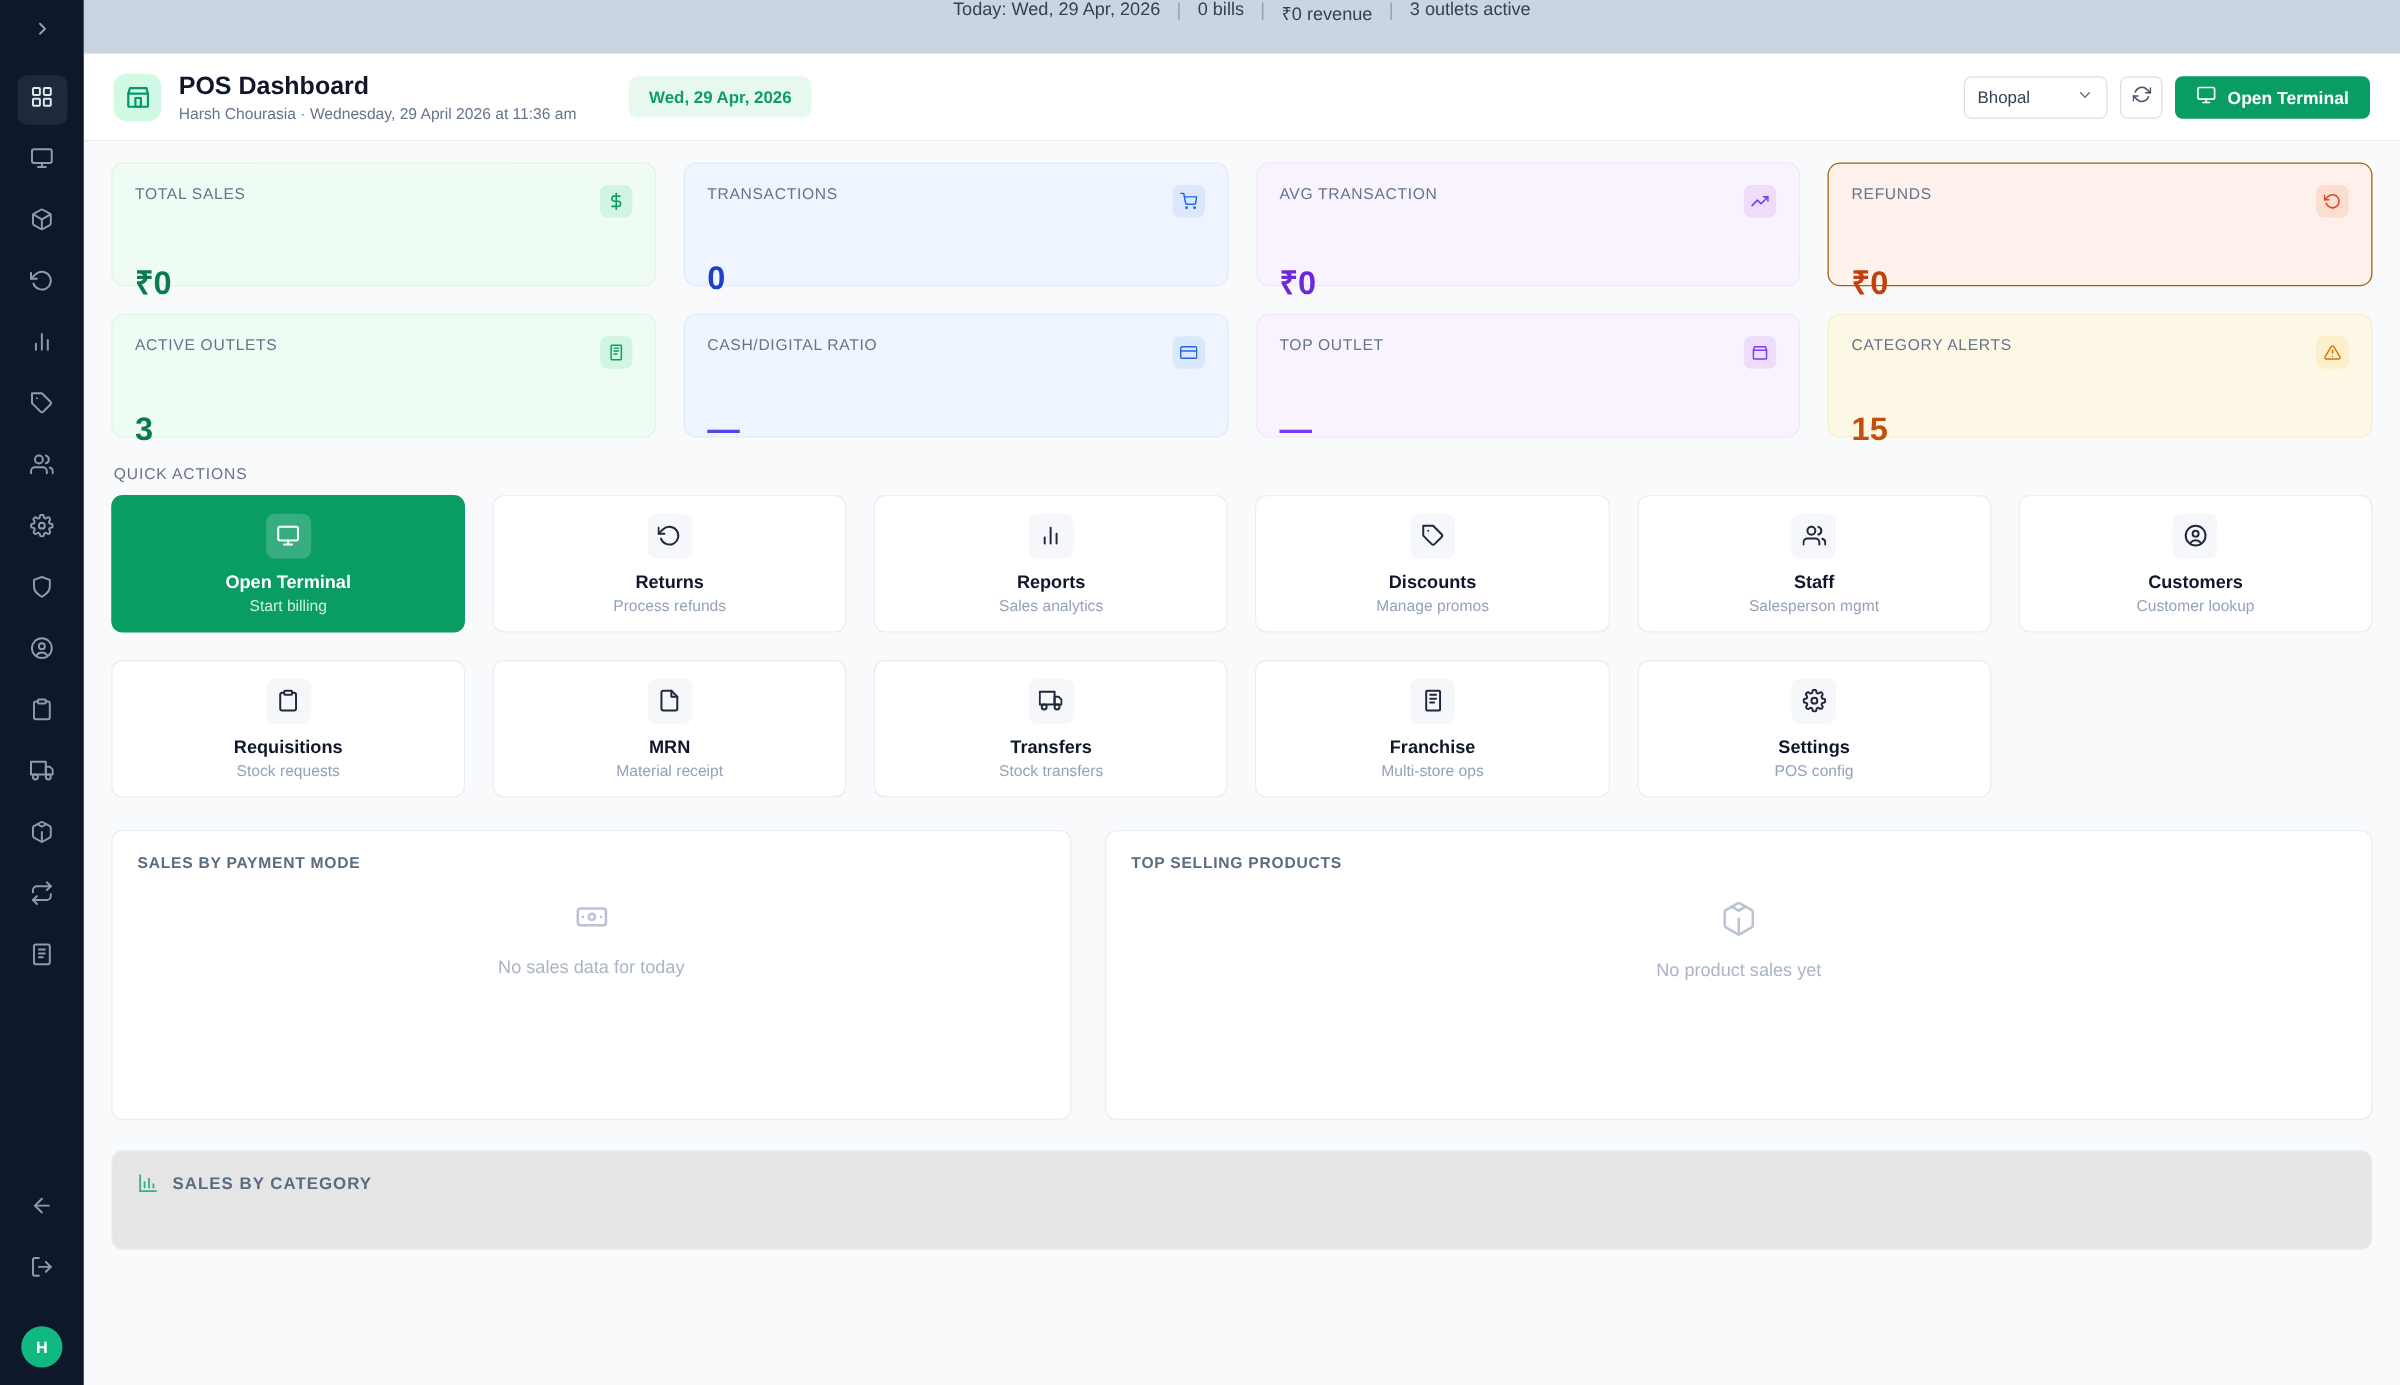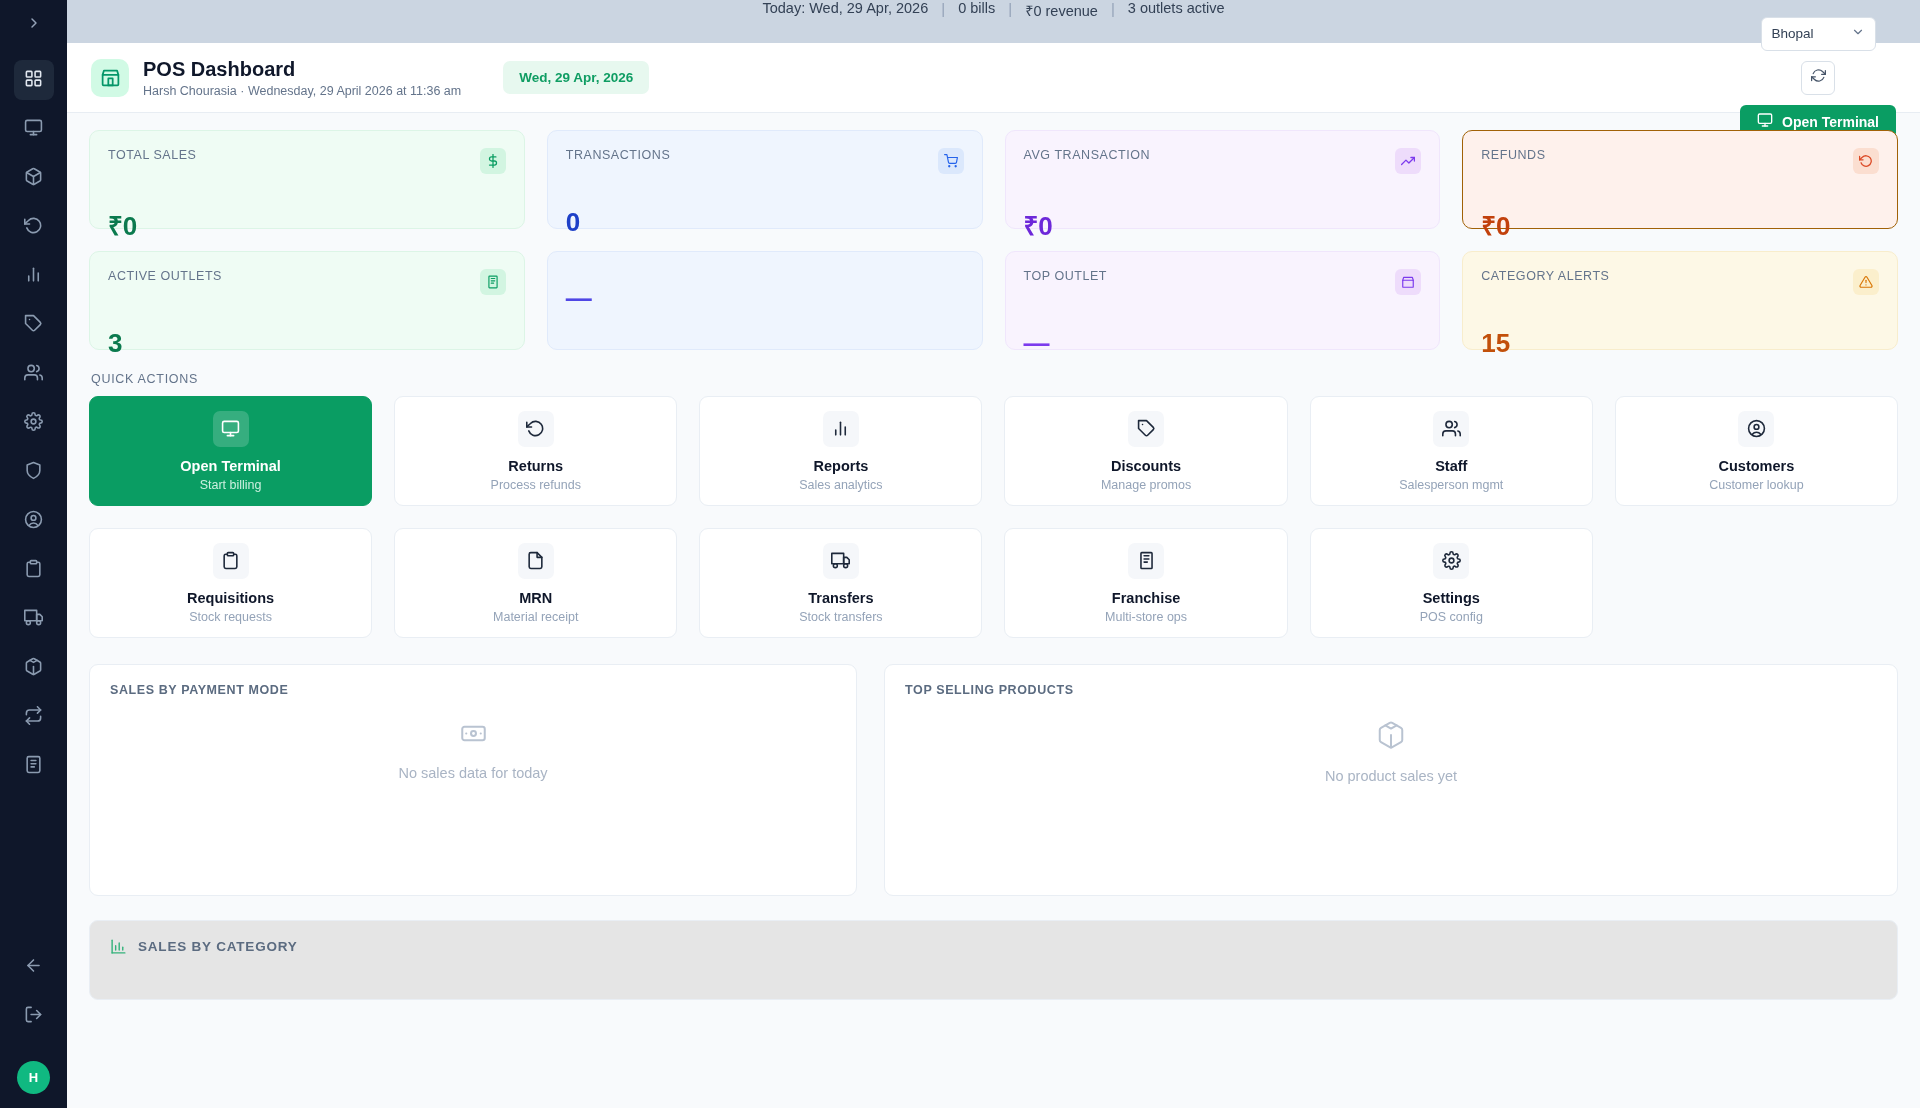--- a/index.html
+++ b/index.html
@@ -66,21 +66,21 @@
     margin-right: 14px; flex: 0 0 38px;
   }
   .hdr-title { font-size: 20px; font-weight: bold; color: #0f172a; line-height: 1.2; }
   .hdr-sub { font-size: 12.5px; color: #64748b; margin-top: 3px; }
   .hdr-datepill {
     margin-left: 42px;
     background: #e7f8ef; color: #0f9d63;
     font-size: 13.5px; font-weight: bold;
     padding: 9px 16px; border-radius: 7px;
   }
-  .hdr-right { margin-left: auto; display: flex; align-items: center; gap: 10px; flex-direction: column; }
+  .hdr-right { margin-left: auto; display: flex; align-items: center; gap: 10px; }
   .hdr-select {
     width: 115px; height: 34px; border: 1px solid #d9e0e8; border-radius: 6px;
     background: #fff; font-size: 13.5px; color: #334155;
     display: flex; align-items: center; padding: 0 10px; cursor: pointer;
   }
   .hdr-select .chev { margin-left: auto; color: #64748b; }
   .hdr-refresh {
     width: 34px; height: 34px; border: 1px solid #d9e0e8; border-radius: 6px;
     background: #fff; display: flex; align-items: center; justify-content: center;
     color: #475569; cursor: pointer;
@@ -421,20 +421,29 @@
                 <line x1="9" y1="6" x2="15" y2="6"></line>
                 <line x1="9" y1="10" x2="15" y2="10"></line>
                 <line x1="9" y1="14" x2="13" y2="14"></line>
               </svg>
           </span>
         </div>
         <div class="stat-val">3</div>
       </div>
 
       <div class="stat s-blue">
+        <div class="stat-top">
+          <span class="stat-label">CASH/DIGITAL RATIO</span>
+          <span class="stat-ico">
+            <svg width="14" height="14" viewBox="0 0 24 24" fill="none" stroke="currentColor" stroke-width="2" stroke-linecap="round" stroke-linejoin="round">
+                <rect x="1" y="4" width="22" height="16" rx="2"></rect>
+                <line x1="1" y1="10" x2="23" y2="10"></line>
+              </svg>
+          </span>
+        </div>
         <div class="stat-dash" style="color:#4f46e5">—</div>
       </div>
 
       <div class="stat s-purple">
         <div class="stat-top">
           <span class="stat-label">TOP OUTLET</span>
           <span class="stat-ico">
             <svg width="14" height="14" viewBox="0 0 24 24" fill="none" stroke="currentColor" stroke-width="2" stroke-linecap="round" stroke-linejoin="round">
                 <path d="M3 9l1.5-5h15L21 9"></path>
                 <path d="M3 9h18v11a1 1 0 0 1-1 1H4a1 1 0 0 1-1-1V9z"></path>

